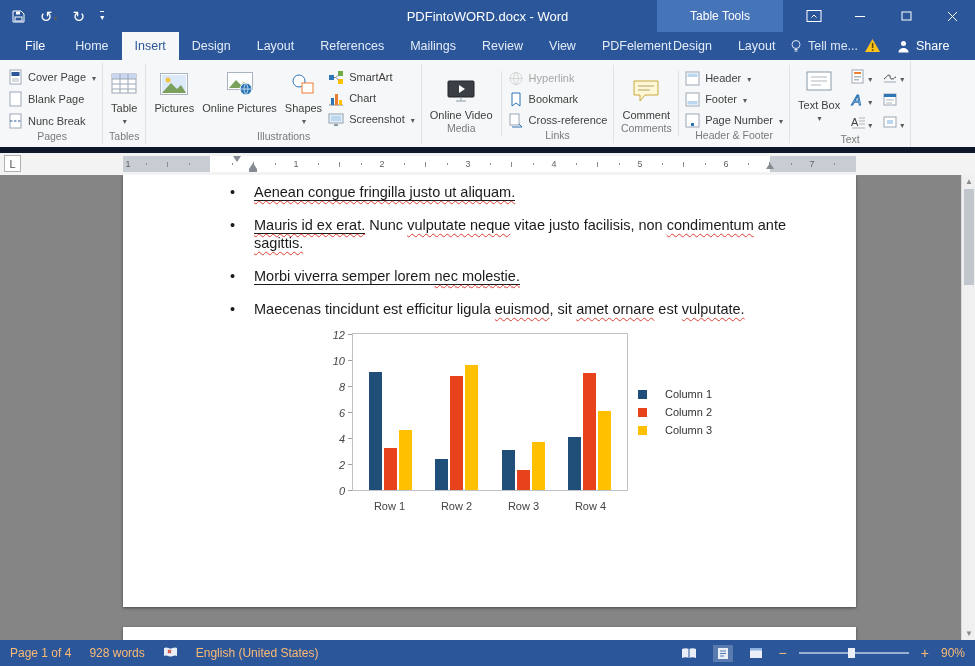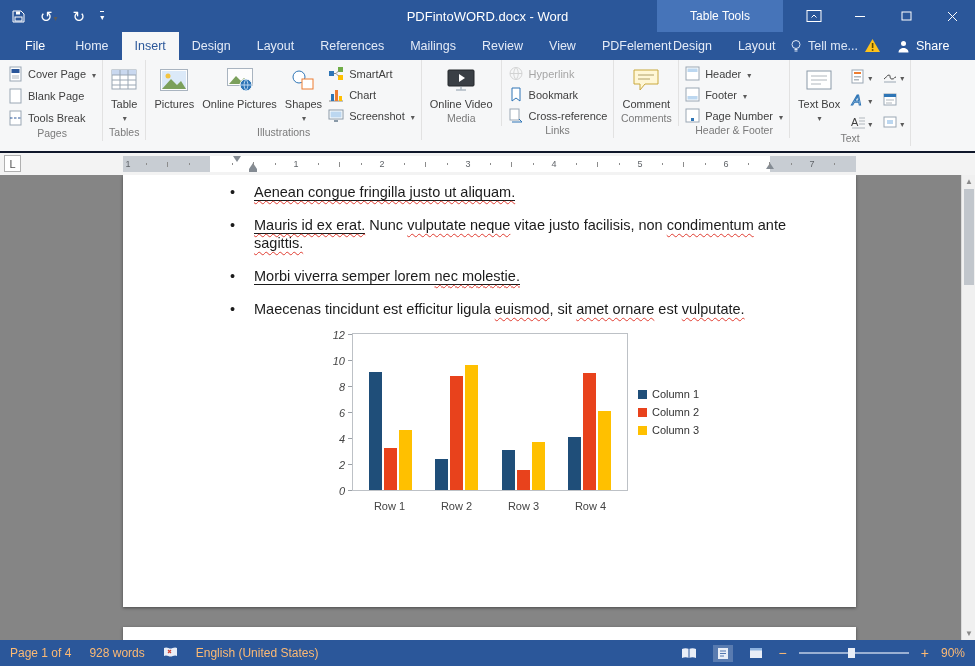--- a/index.html
+++ b/index.html
@@ -23,21 +23,21 @@
   .main-tabs { position:absolute; left:8px; bottom:0; display:flex; align-items:flex-end; }
   .tab { padding:0 13px; line-height:28px; color:#e4ebf7; white-space:nowrap; }
   .tab.filetab { padding:0 17px; color:#fff; }
   .tab.active { background:#f6f7f8; color:#2b579a; }
   .context-tabs { position:absolute; left:660px; bottom:0; display:flex; }
   .tellme { position:absolute; left:790px; top:0; height:28px; display:flex; align-items:center; gap:6px; color:#dce6f5; }
   .warnbox { position:absolute; left:864px; top:6px; }
   .sharebox { position:absolute; left:897px; top:0; height:28px; display:flex; align-items:center; gap:6px; color:#fff; }
 
   
-  .ribbon { height:93px; background:#f6f7f8; border-bottom:2px solid #0f172a; display:flex; align-items:flex-start; padding-left:2px; flex:none; }
+  .ribbon { height:93px; background:#f6f7f8; border-bottom:6px solid #0f172a; display:flex; align-items:center; padding-left:2px; flex:none; }
   .grp { display:flex; flex-direction:column; border-right:1px solid #e2e2e2; padding:2px 4px 0; }
   .grp-body { flex:1; display:flex; align-items:flex-start; }
   .grp-label { text-align:center; font-size:10.5px; color:#7a7a7a; padding:1px 2px 2px; white-space:nowrap; }
   .scol { display:flex; flex-direction:column; gap:6px; padding-top:4px; }
   .sbtn { display:flex; align-items:center; gap:5px; font-size:11px; color:#404040; padding:0 2px; white-space:nowrap; }
   .sbtn.disabled { color:#a6a6a6; }
   .sbtn.disabled svg { opacity:.45; }
   .bigbtn { display:flex; flex-direction:column; align-items:center; justify-content:flex-start; font-size:11px; color:#404040; padding:2px 4px 0; text-align:center; line-height:12.5px; white-space:nowrap; }
   .bicon { height:32px; display:flex; align-items:center; justify-content:center; margin-bottom:2px; }
   .dd::after { content:"▾"; font-size:8px; color:#5a5a5a; margin-left:1px; }
@@ -75,21 +75,21 @@
   .chart { display:flex; margin:4px 0 0 98px; }
   .yaxis { position:relative; width:24px; height:158px; flex:none; }
   .ylab { position:absolute; right:7px; font-size:11px; color:#444;font-style:italic; }
   .ytk { position:absolute; right:0; width:4px; height:1px; background:#9aa0a6; }
   .plotwrap { display:flex; flex-direction:column; }
   .plot { width:276px; height:158px; border:1px solid #bdc1c6; background:#fff; display:flex; align-items:flex-end; justify-content:space-around; padding:0 4px; }
   .bgroup { display:flex; align-items:flex-end; gap:2px; }
   .bar { width:13px; }
   .xlabels { width:276px; display:flex; justify-content:space-around; font-size:11px; color:#444; margin-top:9px; padding:0 4px; }
   .legend { display:flex; flex-direction:column; justify-content:center; gap:6px; padding-left:10px; font-size:11px; color:#333; height:158px; }
-  .lgitem { display:flex; align-items:center; gap:5px; }
+  .lgitem { display:flex; align-items:center; gap:18px; }
   .lgswatch { width:9px; height:9px; display:inline-block; flex:none; }
 
   
   .statusbar { height:26px; background:#2b579a; display:flex; align-items:center; padding:0 10px; color:#fdba74; font-size:12px; flex:none; }
   .sb-left { display:flex; gap:18px; align-items:center; }
   .sb-right { margin-left:auto; display:flex; gap:12px; align-items:center; }
   .vbtn { padding:2px 4px; display:flex; align-items:center; }
   .vbtn.active { background:rgba(255,255,255,.22); }
   .zslider { position:relative; width:110px; height:2px; background:#9ab0d3; }
   .zthumb { position:absolute; left:45%; top:-4px; width:7px; height:10px; background:#e9eef7; }
@@ -204,21 +204,21 @@
             <svg width="15" height="16">
                 <rect x="2" y="1" width="11" height="14" fill="#fff" stroke="#9aa7b4"></rect>
               </svg>
             <span>Blank Page</span>
           </div>
           <div class="sbtn">
             <svg width="15" height="16">
                 <rect x="2" y="1" width="11" height="14" fill="#fff" stroke="#9aa7b4"></rect>
                 <path d="M2 8h2.5M6 8h2.5M10 8h2.5" stroke="#2b579a"></path>
               </svg>
-            <span>Tools Break</span>
+            <span>Nunc Break</span>
           </div>
         </div>
       </div>
       <div class="grp-label">Pages</div>
     </div>
 
     <div class="grp">
       <div class="grp-body">
         <div class="bigbtn">
           <span class="bicon">

